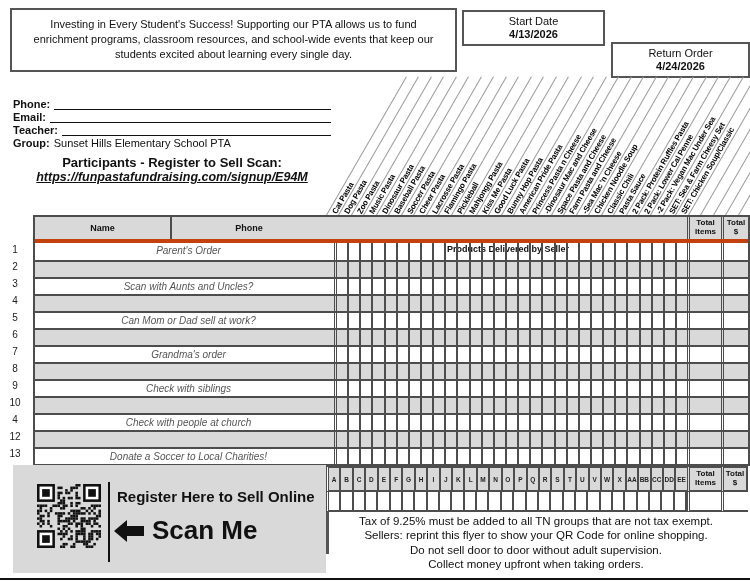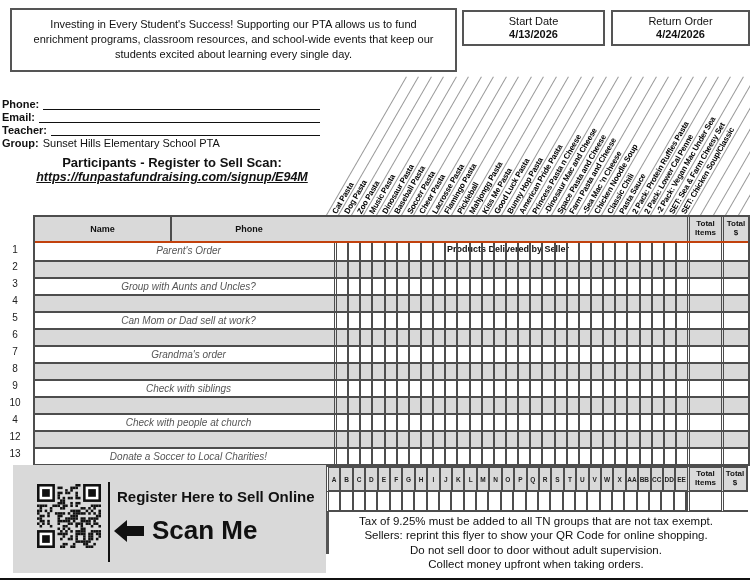--- a/index.html
+++ b/index.html
@@ -10,41 +10,41 @@
   
   .mission-box { position:absolute; left:10px; top:8px; width:447px; height:64px;
     border:2px solid #555; background:#fff; display:flex; align-items:flex-start; justify-content:center;
     padding:7px 14px; text-align:center; font-size:11px; line-height:1.35; }
 
   
   .date-box { position:absolute; top:10px; height:36px; border:2px solid #555; background:#fff;
     display:flex; flex-direction:column; align-items:center; justify-content:center; font-size:11px; line-height:1.2; }
   .date-box .dval { font-weight:bold; }
   .start-box { left:462px; width:143px; }
-  .return-box { left:611px; width:139px; }
+  .return-box { left:611px; width:139px;margin-top:32px; }
 
   
-  .c-line { position:absolute; left:2px; width:318px; display:flex; align-items:flex-end; height:12px; font-size:11px; }
+  .c-line { position:absolute; left:13px; width:318px; display:flex; align-items:flex-end; height:12px; font-size:11px; }
   .c-line .lab { font-weight:bold; white-space:nowrap; }
   .c-line .u { flex:1; border-bottom:1.5px solid #111; margin-left:4px; }
   .c-line .val { margin-left:4px; }
   .participants { position:absolute; left:13px; width:318px; text-align:center; }
   .participants .ph { font-weight:bold; font-size:13px; }
   .signup-url { font-weight:bold; font-style:italic; font-size:12.5px; text-decoration:underline; color:#111; }
 
   
   .diag-line { position:absolute; width:160px; height:1px; background:#9a9a9a;
     transform-origin:0 0; transform:rotate(-60deg); }
   .diag-label { position:absolute; transform-origin:0 0; transform:rotate(-60deg);
     font-size:8px; font-weight:bold; letter-spacing:-0.2px; white-space:nowrap; height:11px; line-height:11px;
     padding-left:3px; color:#000; }
 
   
   .order-table { position:absolute; left:33px; top:215px; width:717px; border:2px solid #4d4d4d; background:#fff; }
-  .t-head { display:flex; height:26px; background:#d9d9d9; border-bottom:2px solid #c2410c;
+  .t-head { display:flex; height:26px; background:#d9d9d9; border-bottom:4px solid #c2410c;
     font-size:9px; font-weight:bold; }
   .t-head > div { display:flex; align-items:center; justify-content:center; text-align:center; }
   .h-name { width:137px; border-right:2px solid #4d4d4d; }
   .h-phone { width:154px; }
   .h-prod { flex:1; border-left:3px double #4d4d4d;margin-top:32px; }
   .h-items { width:37px; border-left:3px double #4d4d4d; border-right:3px double #4d4d4d; font-size:8px; line-height:1.1; }
   .h-dollar { width:24px; font-size:8px; line-height:1.1; }
   .h-items span, .h-dollar span { width:26px; }
 
   .t-row { display:flex; height:17px; border-top:2px solid #4d4d4d; background:#fff; }
@@ -293,21 +293,21 @@
             <div class="p-cell"></div>
             <div class="p-cell"></div>
             <div class="p-cell"></div>
             <div class="p-cell"></div>
             <div class="p-cell"></div>
           </div>
           <div class="cell-items"></div>
           <div class="cell-dollar"></div>
         </div>
         <div class="t-row">
-          <div class="cell-label">Group with Aunts and Uncles?</div>
+          <div class="cell-label">Scan with Aunts and Uncles?</div>
           <div class="prod-strip">
             <div class="p-cell"></div>
             <div class="p-cell"></div>
             <div class="p-cell"></div>
             <div class="p-cell"></div>
             <div class="p-cell"></div>
             <div class="p-cell"></div>
             <div class="p-cell"></div>
             <div class="p-cell"></div>
             <div class="p-cell"></div>

